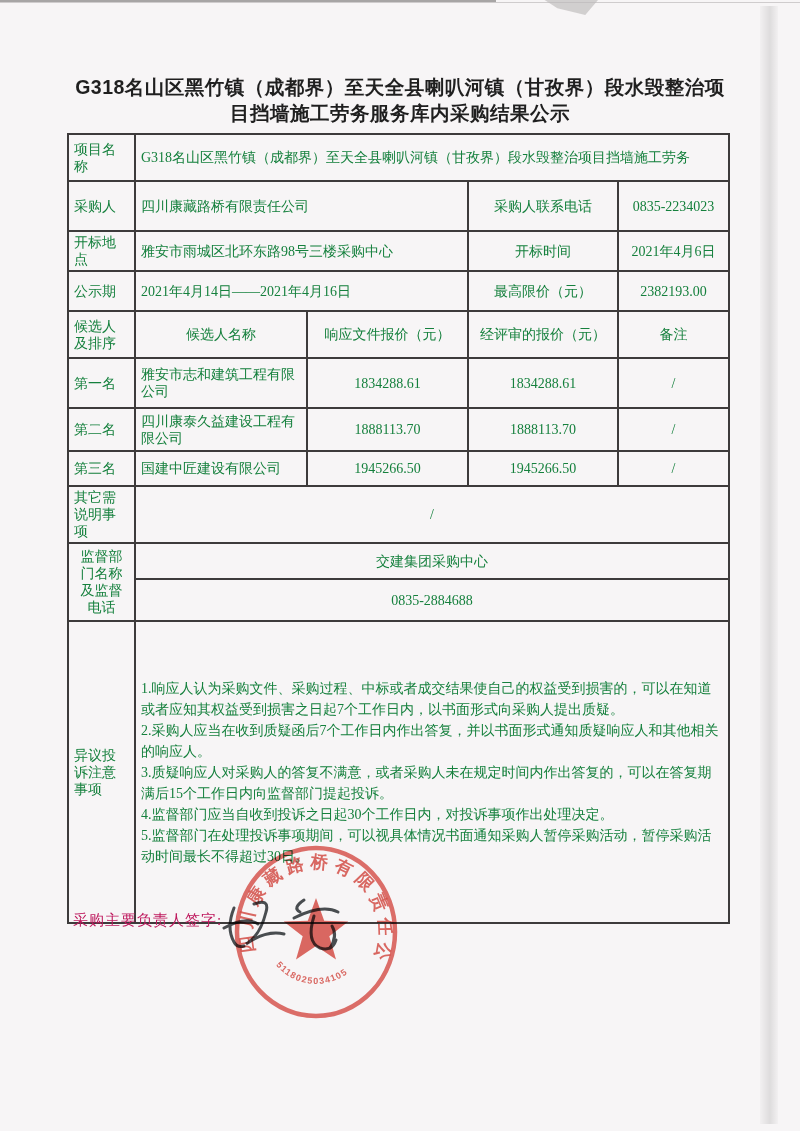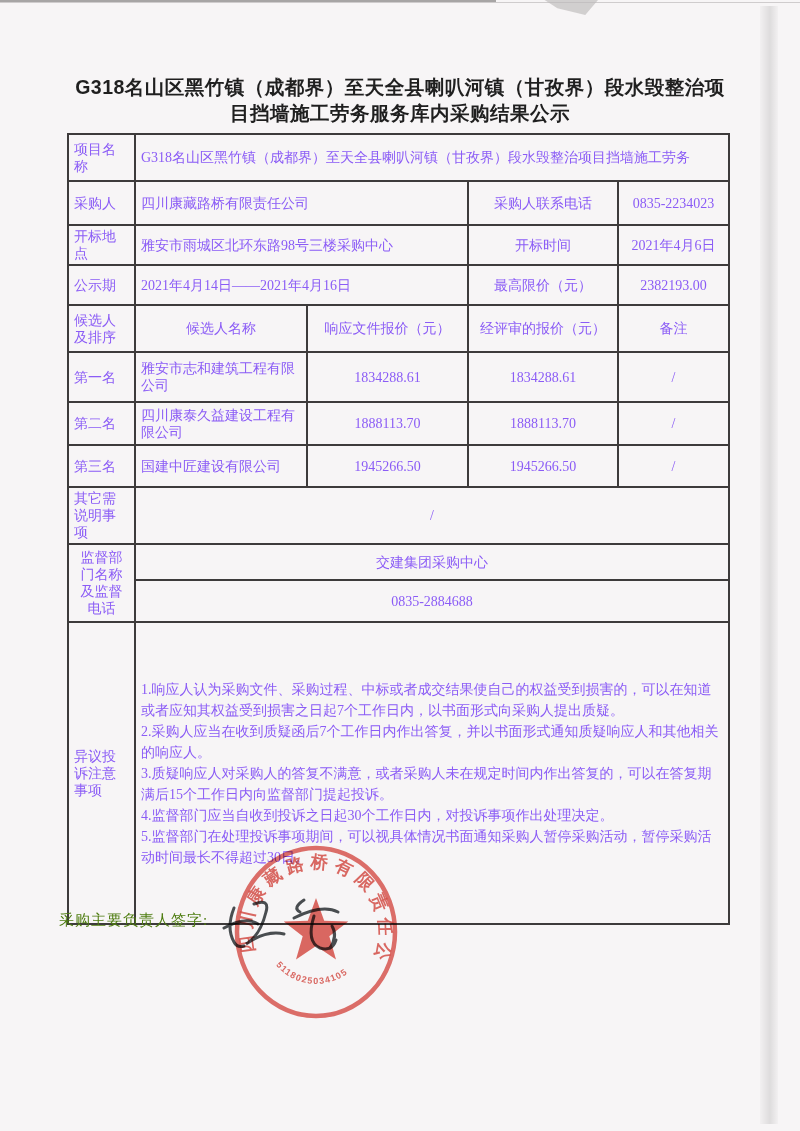--- a/index.html
+++ b/index.html
@@ -19,40 +19,40 @@
   
   .doc-title{
     position:absolute;top:74px;left:50px;width:700px;text-align:center;
     font-family:"Liberation Sans","DejaVu Sans",sans-serif;
     font-weight:bold;font-size:19.5px;line-height:26px;color:#1f1f1f;letter-spacing:.5px;
   }
   
   table.main{
     position:absolute;left:67px;top:133px;width:661px;
     border-collapse:collapse;table-layout:fixed;
-    font-size:14px;color:#8b5cf6;
+    font-size:14px;color:#15803d;
   }
   table.main td{
     border:2px solid #3d3b3b;
     padding:2px 5px;
     vertical-align:middle;
     word-break:break-all;
     line-height:17px;
   }
   td.lbl{text-align:left;}
   td.lbl-c{text-align:center;padding:2px 3px;}
   td.val{text-align:left;}
   td.c{text-align:center;}
-  tr.r1{height:47px;} tr.r2{height:44px;border-radius:18px;} tr.r3{height:40px;} tr.r4{height:40px;}
-  tr.r5{height:47px;margin-top:8px;} tr.r6{height:50px;} tr.r7{height:43px;border-radius:12px;} tr.r8{height:42px;}
+  tr.r1{height:47px;} tr.r2{height:50px;border-radius:18px;} tr.r3{height:40px;} tr.r4{height:40px;}
+  tr.r5{height:47px;margin-top:8px;} tr.r6{height:50px;} tr.r7{height:43px;border-radius:12px;} tr.r8{height:35px;}
   tr.r9{height:45px;margin-top:32px;} tr.r10a{height:36px;} tr.r10b{height:42px;padding-left:32px;} tr.r11{height:302px;}
   td.notes{vertical-align:middle;padding:6px 8px;}
   td.notes .note-line{line-height:21px;text-align:left;}
   
-  .sign-label{position:absolute;left:59px;top:911px;font-size:15px;color:#4d7c0f;letter-spacing:1px;}
+  .sign-label{position:absolute;left:73px;top:911px;font-size:15px;color:#be185d;letter-spacing:1px;}
   
   .seal{position:absolute;left:231px;top:843px;width:170px;height:178px;mix-blend-mode:multiply;opacity:.92;}
   
   .signature{position:absolute;left:212px;top:886px;width:160px;height:92px;mix-blend-mode:multiply;}
 </style>
 </head>
 <body>
 
 <div class="scan-top-edge"></div>
 <div class="scan-top-line"></div>

